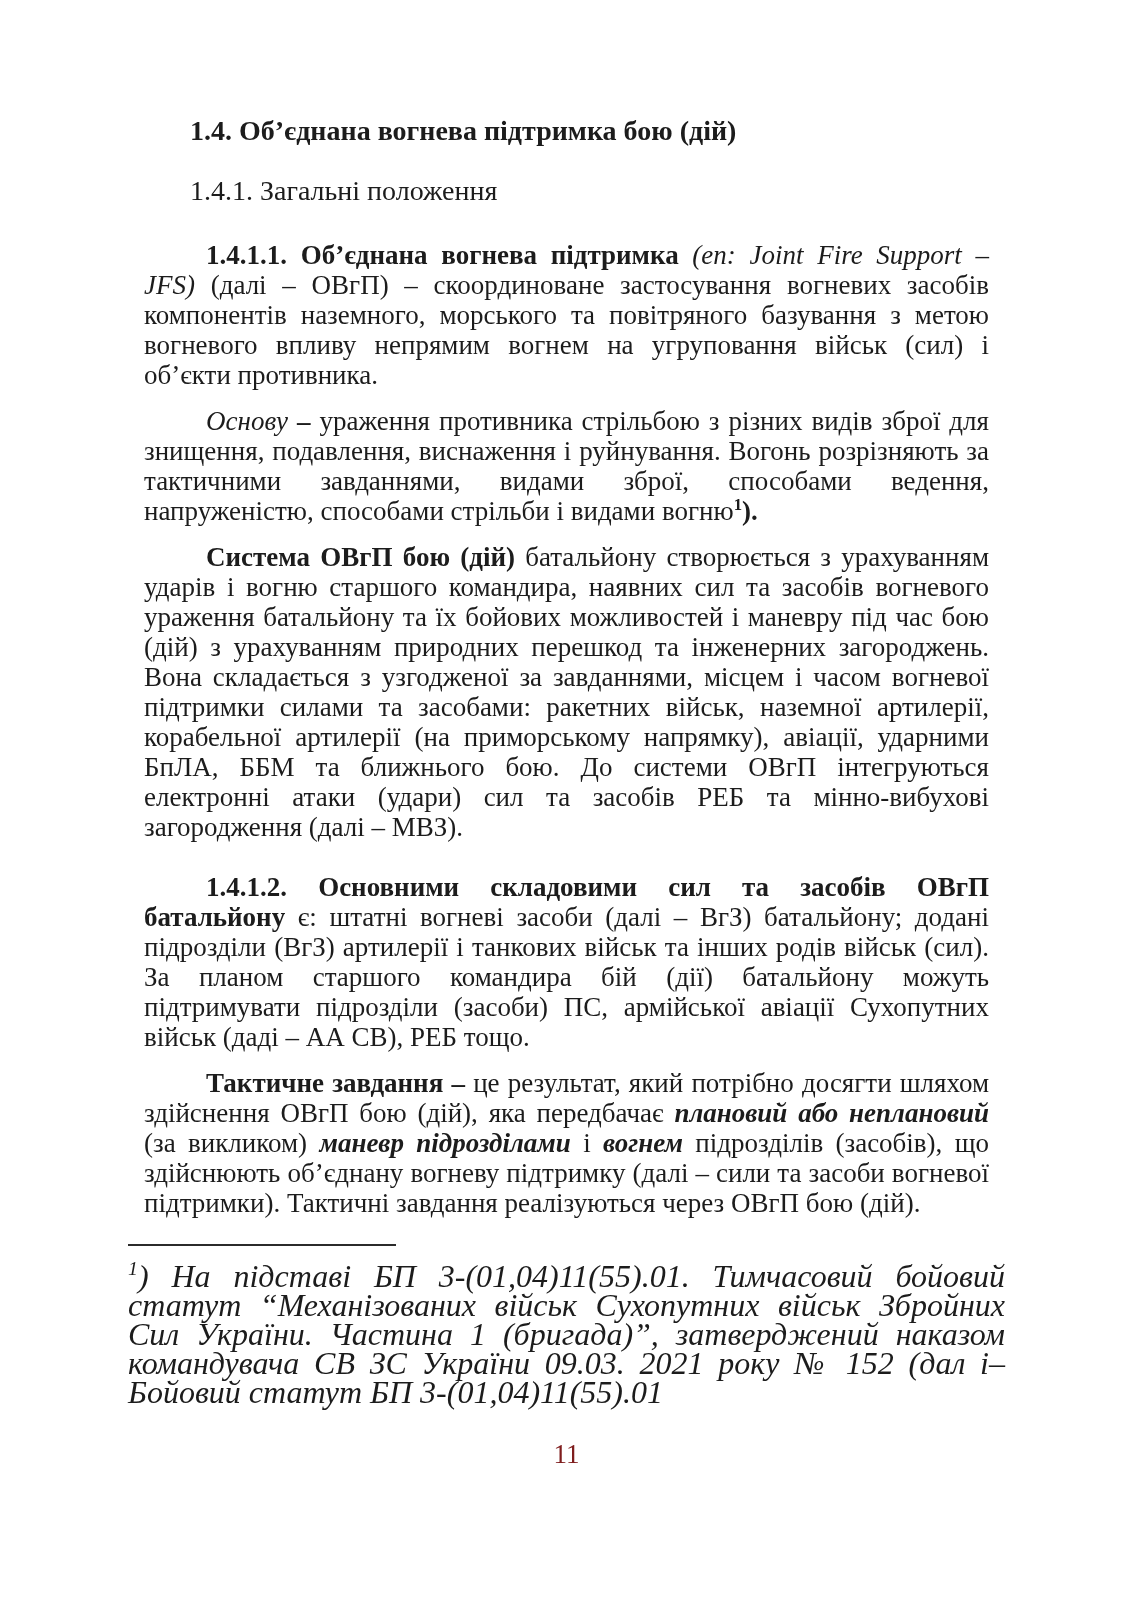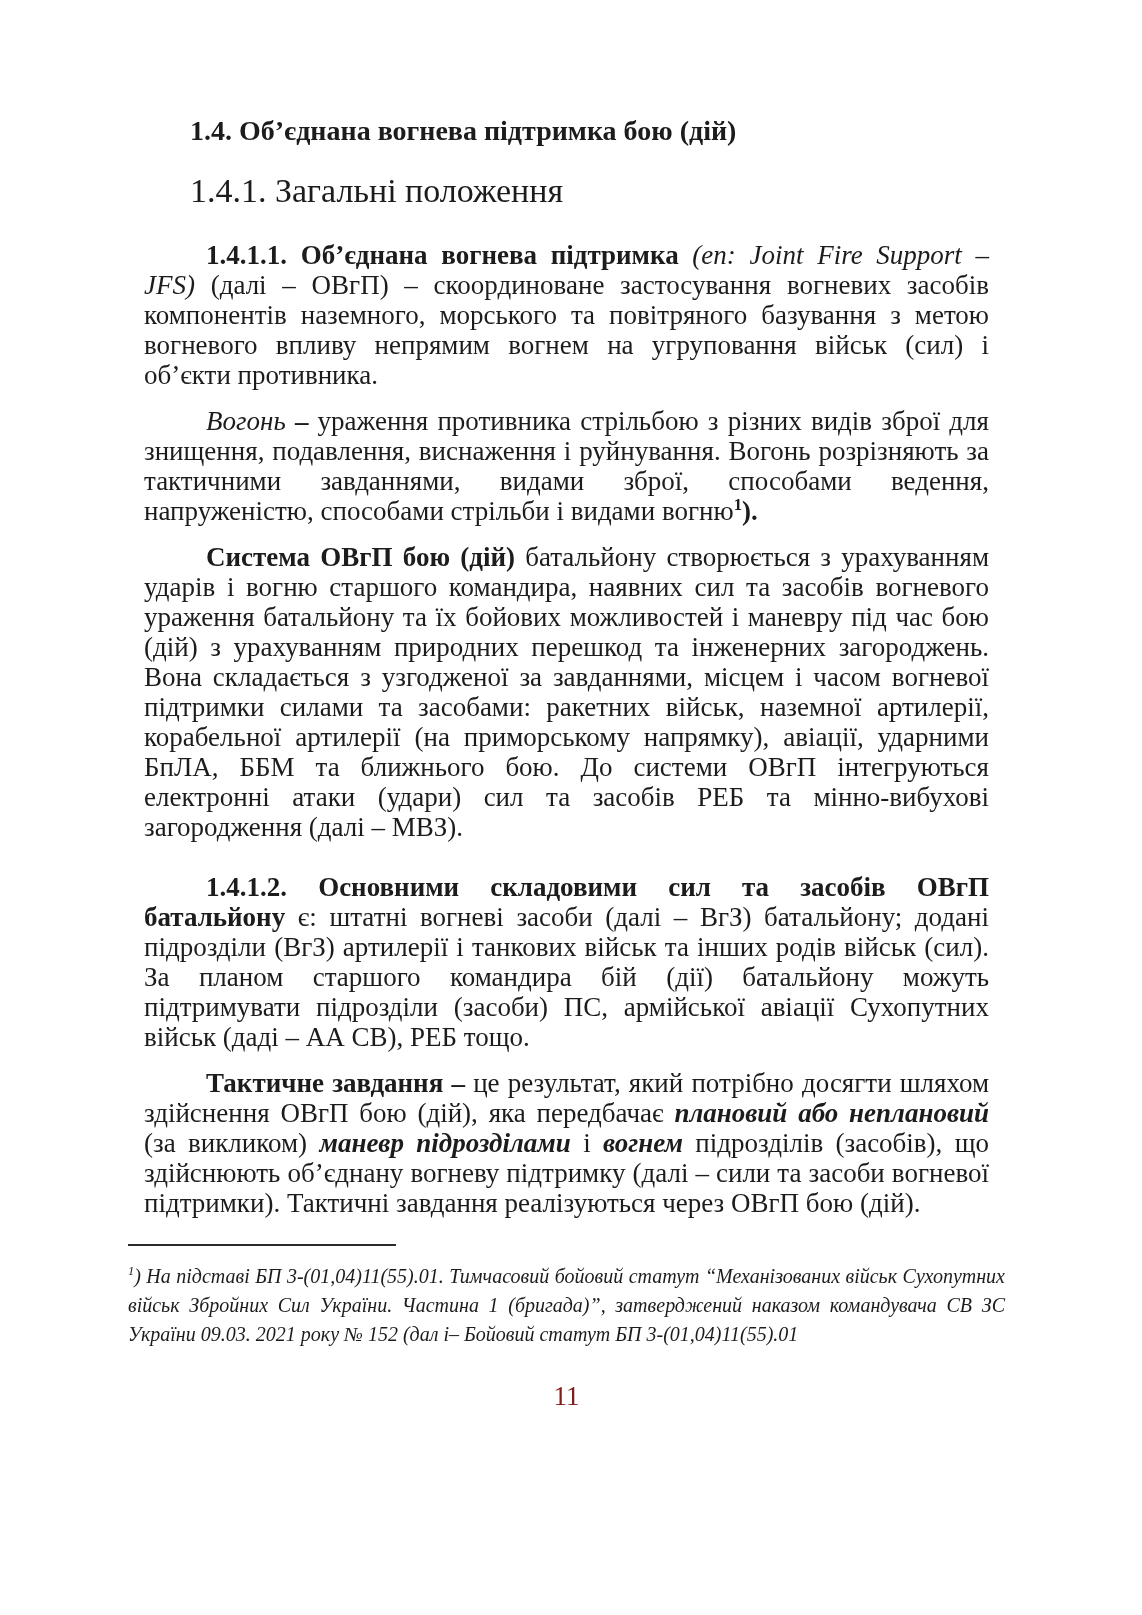--- a/index.html
+++ b/index.html
@@ -11,62 +11,62 @@
     background:#ffffff;
     color:#1c1c1c;
     font-family:"Liberation Serif", serif;
     overflow:hidden;
   }
   .title {
     font-size:28px; line-height:30px; font-weight:700;
     margin:0 0 30px 0; text-indent:62px;
   }
   .subtitle {
-    font-size:34px; line-height:30px; font-weight:400;
+    font-size:28px; line-height:30px; font-weight:400;
     margin:0 0 34px 0; text-indent:62px;
   }
   .para {
     font-size:27px; line-height:30px; margin:16px;
     text-indent:62px; text-align:justify;
     hyphens:none;
   }
   .para.sp { margin-top:30px; }
   .r-n { font-weight:400; font-style:normal; }
   .r-b { font-weight:700; }
   .r-i { font-style:italic; }
   .r-bi { font-weight:700; font-style:italic; }
   .r-sup { vertical-align:super; font-size:0.62em; font-weight:700; line-height:0; }
   .r-supi { vertical-align:super; font-size:0.62em; font-style:italic; line-height:0; }
   .footnote-sep {
     width:268px; height:0;
     border-top:2px solid #2b2b2b;
     margin:26px 0 16px 0;
   }
   .fn-para {
-    font-size:20px; line-height:29px; margin:0;
+    font-size:32px; line-height:29px; margin:0;
     text-align:justify; font-style:italic;
   }
   .page-number {
     margin-top:32px;
     text-align:center;
     font-size:27px; line-height:30px;
     color:#7f1d1d;
   }
 </style>
 </head>
 <body>
 
 <div class="page">
   <h1 class="title">1.4. Об’єднана вогнева підтримка бою (дій)</h1>
 
   <p class="subtitle">1.4.1. Загальні положення</p>
 
   <div>
       <p class="para"><span class="r-b">1.4.1.1. Об’єднана вогнева підтримка </span><span class="r-i">(en: Joint Fire Support – JFS)</span><span class="r-n"> (далі – ОВгП) – скоординоване застосування вогневих засобів компонентів наземного, морського та повітряного базування з метою вогневого впливу непрямим вогнем на угруповання військ (сил) і об’єкти противника.</span></p>
-      <p class="para"><span class="r-i">Вогонь </span><span class="r-b">– </span><span class="r-n">ураження противника стрільбою з різних видів зброї для знищення, подавлення, виснаження і руйнування. Вогонь розрізняють за тактичними завданнями, видами зброї, способами ведення, напруженістю, способами стрільби і видами вогню</span><span class="r-sup">1</span><span class="r-b">).</span></p>
+      <p class="para"><span class="r-i">Основу </span><span class="r-b">– </span><span class="r-n">ураження противника стрільбою з різних видів зброї для знищення, подавлення, виснаження і руйнування. Вогонь розрізняють за тактичними завданнями, видами зброї, способами ведення, напруженістю, способами стрільби і видами вогню</span><span class="r-sup">1</span><span class="r-b">).</span></p>
       <p class="para"><span class="r-b">Система ОВгП бою (дій) </span><span class="r-n">батальйону створюється з урахуванням ударів і вогню старшого командира, наявних сил та засобів вогневого ураження батальйону та їх бойових можливостей і маневру під час бою (дій) з урахуванням природних перешкод та інженерних загороджень. Вона складається з узгодженої за завданнями, місцем і часом вогневої підтримки силами та засобами: ракетних військ, наземної артилерії, корабельної артилерії (на приморському напрямку), авіації, ударними БпЛА, ББМ та ближнього бою. До системи ОВгП інтегруються електронні атаки (удари) сил та засобів РЕБ та мінно-вибухові загородження (далі – МВЗ).</span></p>
       <p class="para sp"><span class="r-b">1.4.1.2. Основними складовими сил та засобів ОВгП батальйону </span><span class="r-n">є: штатні вогневі засоби (далі – ВгЗ) батальйону; додані підрозділи (ВгЗ) артилерії і танкових військ та інших родів військ (сил). За планом старшого командира бій (дії) батальйону можуть підтримувати підрозділи (засоби) ПС, армійської авіації Сухопутних військ (даді – АА СВ), РЕБ тощо.</span></p>
       <p class="para"><span class="r-b">Тактичне завдання – </span><span class="r-n">це результат, який потрібно досягти шляхом здійснення ОВгП бою (дій), яка передбачає </span><span class="r-bi">плановий або неплановий</span><span class="r-n"> (за викликом) </span><span class="r-bi">маневр підрозділами</span><span class="r-n"> і </span><span class="r-bi">вогнем</span><span class="r-n"> підрозділів (засобів), що здійснюють об’єднану вогневу підтримку (далі – сили та засоби вогневої підтримки). Тактичні завдання реалізуються через ОВгП бою (дій).</span></p>
     </div>
 
   <div class="footnote-sep"></div>
 
   <div>
       <p class="fn-para"><span class="r-supi">1</span><span class="r-i">) </span><span class="r-i">На підставі БП 3-(01,04)11(55).01. Тимчасовий бойовий статут “Механізованих військ Сухопутних військ Збройних Сил України. Частина 1 (бригада)”, затверджений наказом командувача СВ ЗС  України 09.03. 2021 року № 152 (дал і– Бойовий статут БП 3-(01,04)11(55).01</span></p>
     </div>

